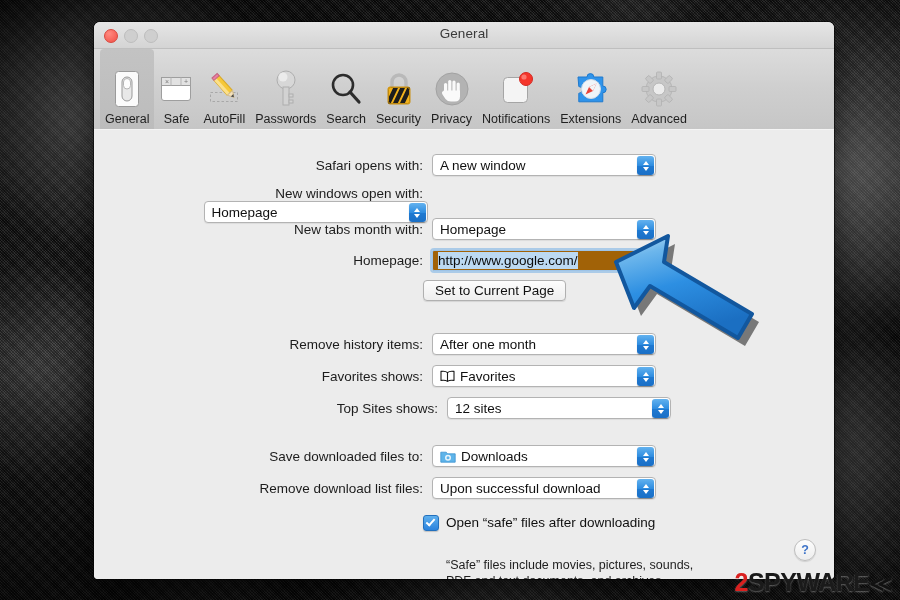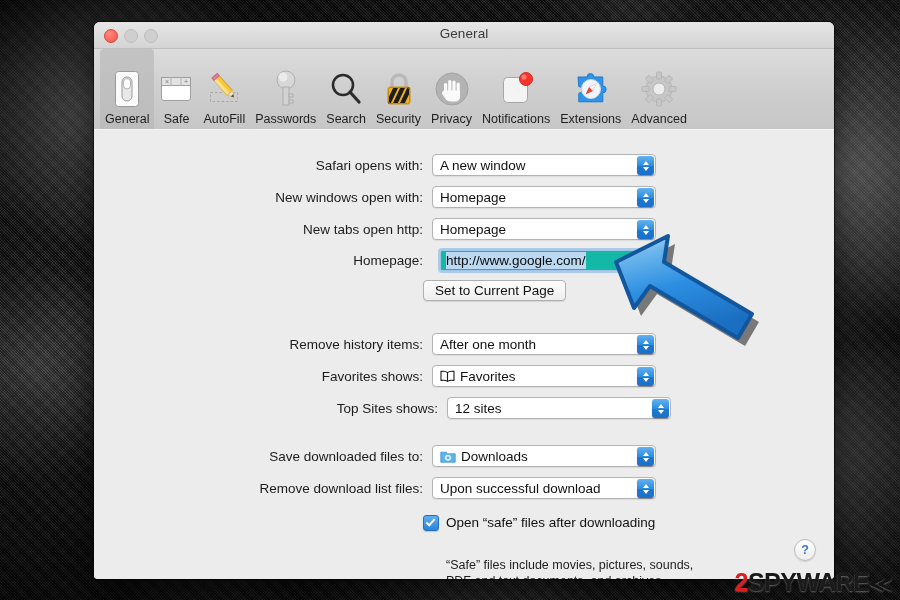--- a/index.html
+++ b/index.html
@@ -102,25 +102,25 @@
     background:linear-gradient(to bottom,#63b2ef 0%,#2f8de0 50%,#1f7ad2 51%,#1a6fc6 100%);
     box-shadow:0 1px 1px rgba(0,0,0,.25);
     display:flex;flex-direction:column;align-items:center;justify-content:center;
   }
   .chev{width:0;height:0;border-left:3.5px solid transparent;border-right:3.5px solid transparent;}
   .chev.up{border-bottom:4px solid #fff;margin-bottom:2px;}
   .chev.dn{border-top:4px solid #fff;}
 
   
   .textfield{
-    height:21px;box-sizing:border-box;background:#14b8a6;
+    height:21px;box-sizing:border-box;background:#a16207;
     border:1px solid #9ec4e8;border-radius:2px;
     outline:2px solid rgba(118,176,229,.55);
     display:flex;align-items:center;padding:0 5px;
-    font-size:13.5px;color:#0a0a0a;margin-left:8px;
+    font-size:13.5px;color:#0a0a0a;
   }
   .sel-text{background:#bcd9f2;padding:1px 0;}
 
   .pushbtn{
     height:21px;box-sizing:border-box;
     background:linear-gradient(to bottom,#fdfdfd,#eeeeee);
     border:1px solid #b0b0b0;border-radius:4px;
     box-shadow:0 1px 1px rgba(0,0,0,.10);
     font-size:13.5px;color:#111;
     display:flex;align-items:center;justify-content:center;
@@ -335,33 +335,33 @@
       <div class="lbl">Safari opens with:</div>
       <div class="popup" style="width:224px;">
         <span>A new window</span>
         <span class="stepper">
           <i class="chev up"></i>
             <i class="chev dn"></i>
         </span>
       </div>
     </div>
 
-    <div class="row" style="left:105px;top:56px;">
+    <div class="row" style="left:105px;top:56px;flex-direction:column;">
       <div class="lbl">New windows open with:</div>
       <div class="popup" style="width:224px;">
         <span>Homepage</span>
         <span class="stepper">
           <i class="chev up"></i>
             <i class="chev dn"></i>
         </span>
       </div>
     </div>
 
     <div class="row" style="left:105px;top:88px;">
-      <div class="lbl">New tabs open http:</div>
+      <div class="lbl">New tabs month with:</div>
       <div class="popup" style="width:224px;">
         <span>Homepage</span>
         <span class="stepper">
           <i class="chev up"></i>
             <i class="chev dn"></i>
         </span>
       </div>
     </div>
 
     <div class="row" style="left:105px;top:120px;">

